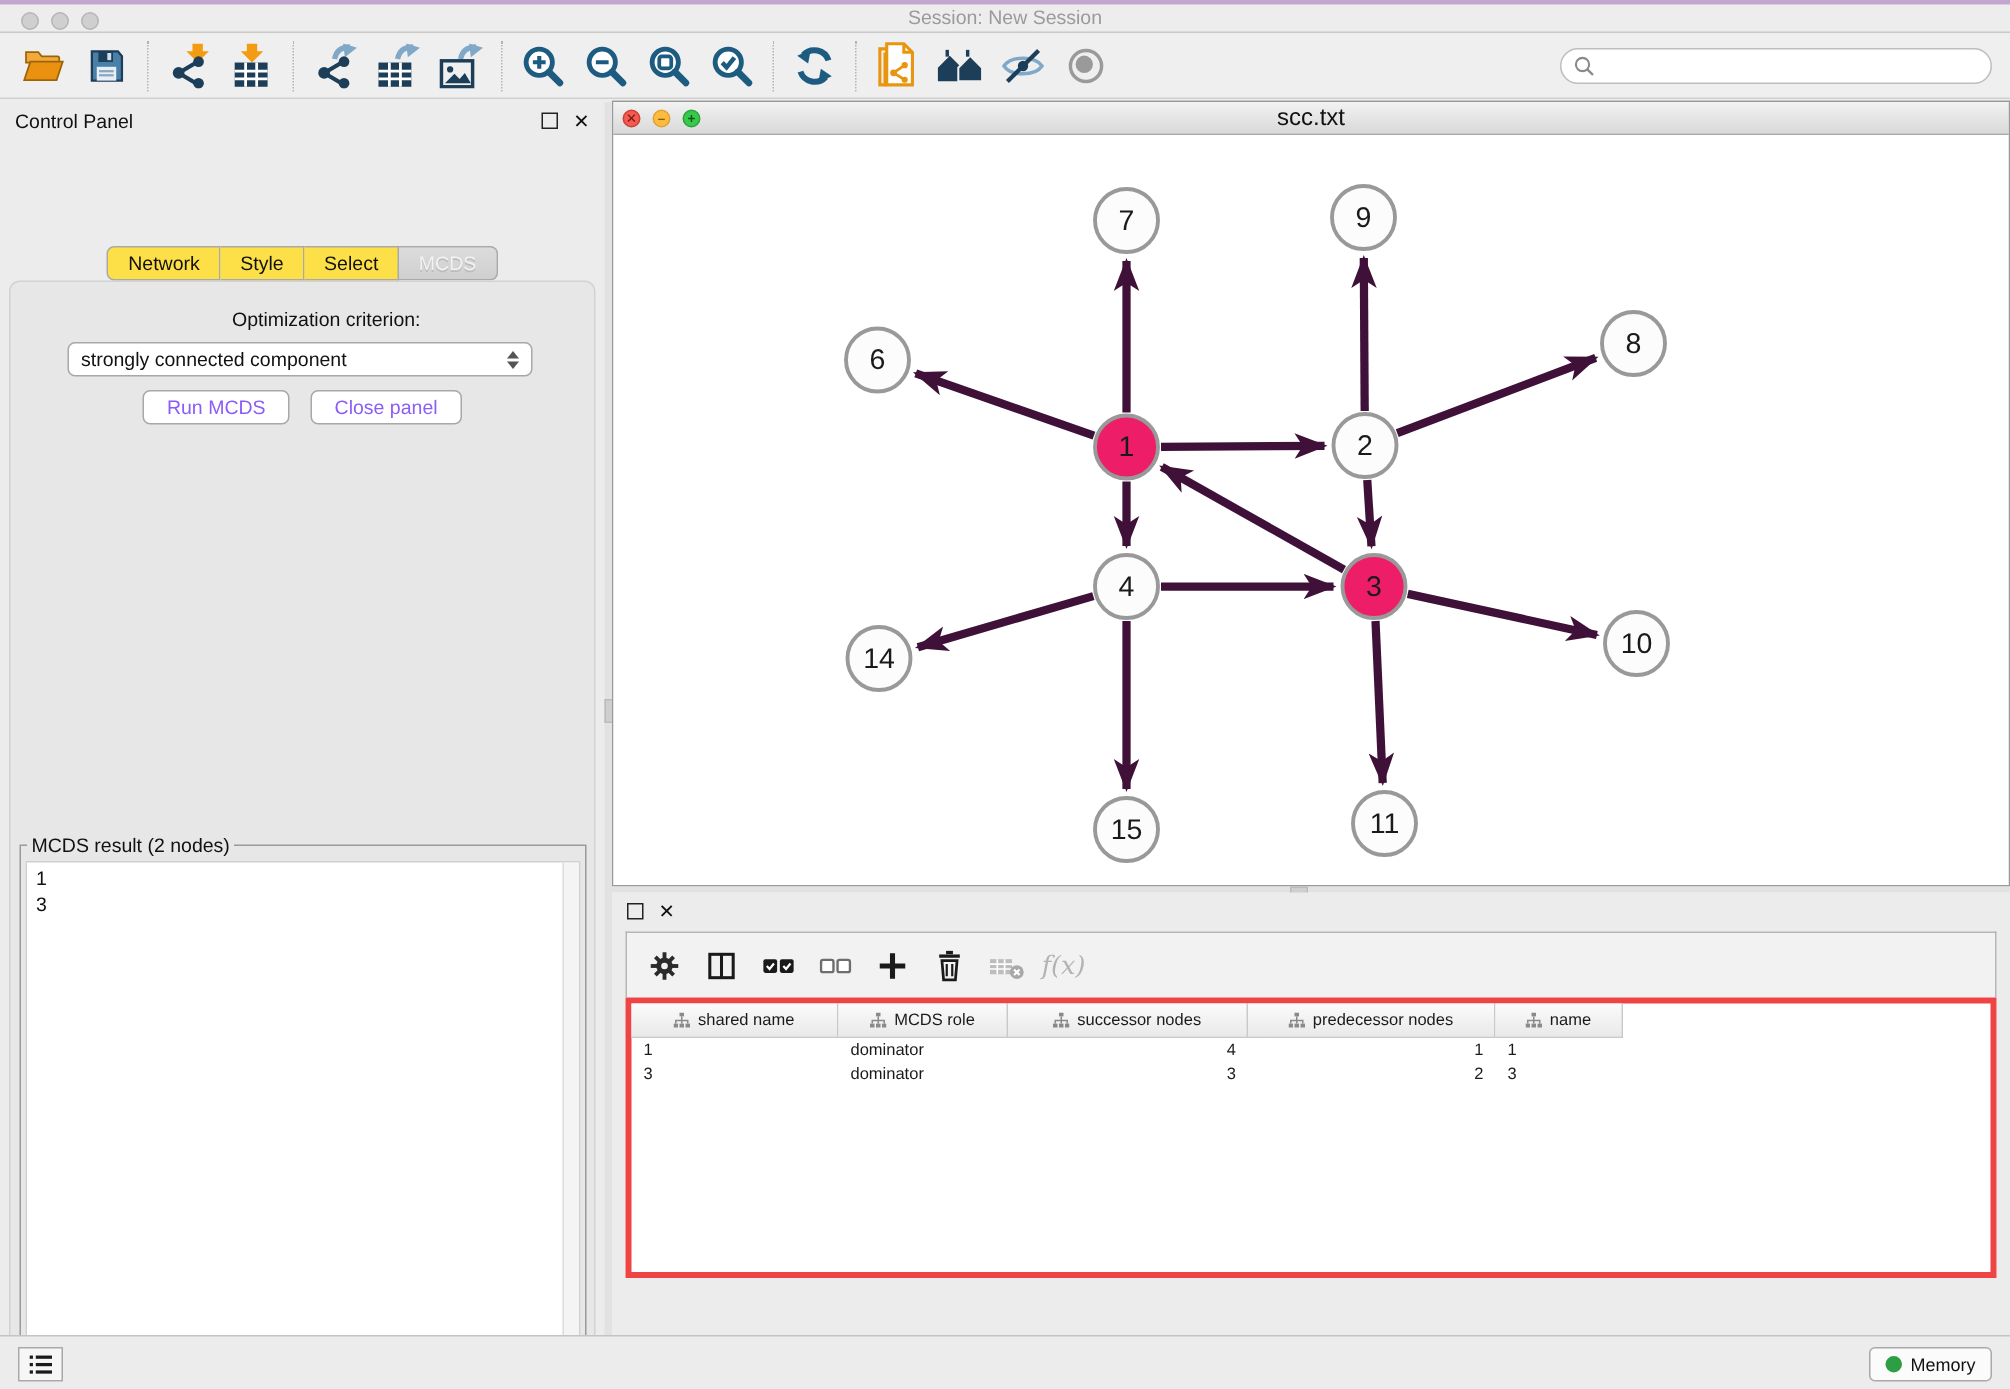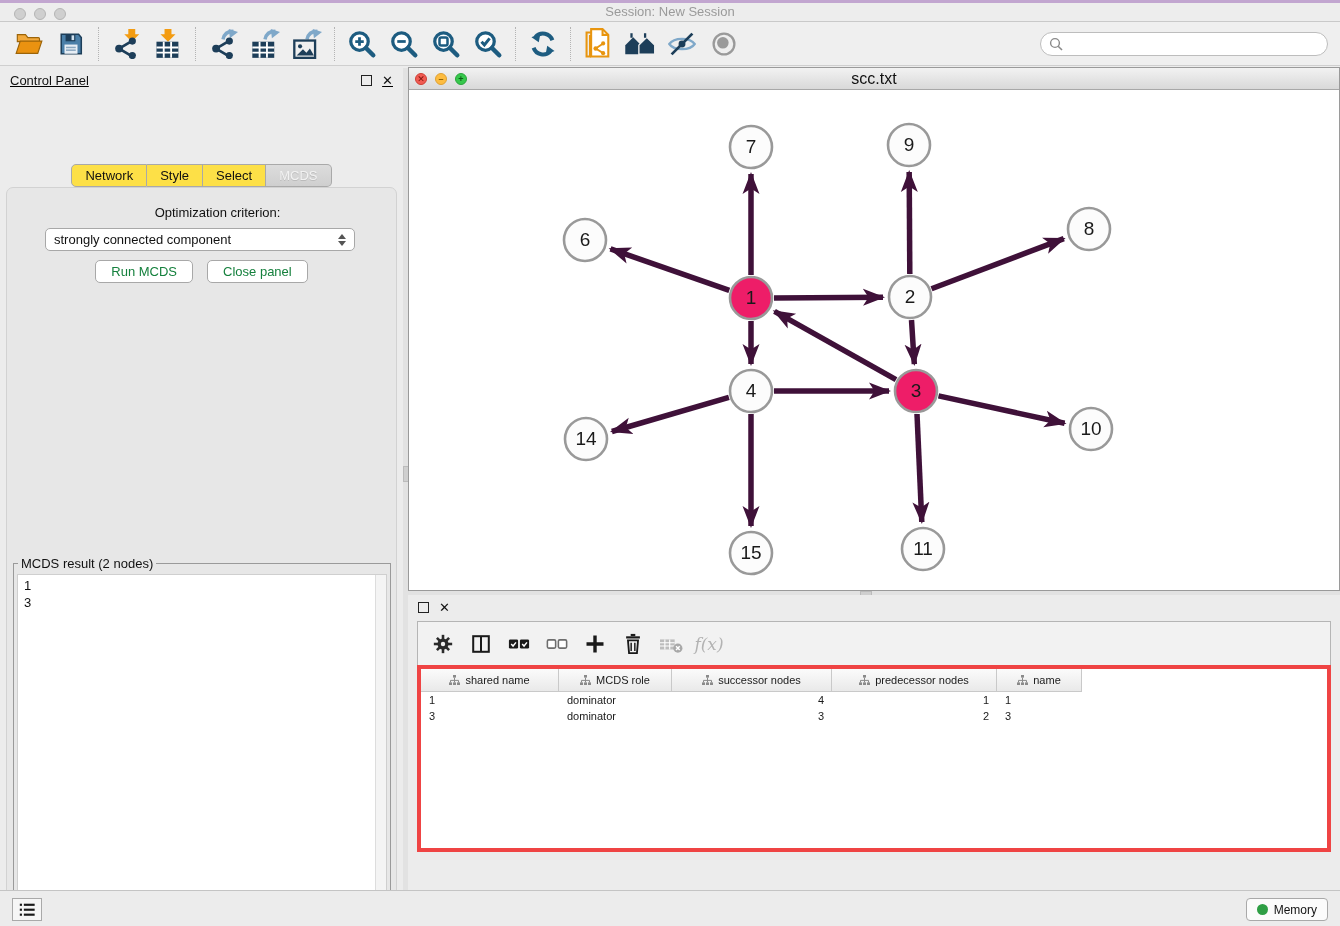--- a/index.html
+++ b/index.html
@@ -19,42 +19,42 @@
   #toolbar { position:absolute; left:0; top:22px; width:1340px; height:44px;
     background:#efefef; border-bottom:1px solid #cfcfcf; display:flex; align-items:center; }
   .tbtn { width:36px; height:36px; display:flex; align-items:center; justify-content:center; margin:0 3px; }
   .tsep { width:1px; height:34px; margin:0 6px; border-left:1px dotted #b4b4b4; }
   #search-wrap { position:absolute; right:12px; top:10px; width:288px; height:24px;
     background:#fff; border:1px solid #bdbdbd; border-radius:12px; display:flex; align-items:center; }
   #search-wrap svg { margin-left:8px; }
   #search-input { border:none; outline:none; flex:1; height:20px; font-size:12px; background:transparent; padding:0 8px 0 4px; }
 
   
-  #control-panel { position:absolute; left:0; top:68px; width:403px; height:822px; background:#ececec;text-decoration:underline; }
+  #control-panel { position:absolute; left:0; top:68px; width:403px; height:822px; background:#ececec; }
   .panel-head { height:24px; display:flex; align-items:center; padding:0 10px; }
   .panel-title { font-size:13px; color:#111; flex:1; }
   .float-btn { width:11px; height:11px; border:1.6px solid #222; margin-right:10px; }
   .close-btn { font-size:13px; font-weight:bold; color:#111; line-height:11px; }
   #cp-tabs { position:absolute; left:0; top:96px; width:100%; display:flex; justify-content:center; }
   .seg-tab { font-size:13px; padding:3px 13px; background:#fde047; border:1px solid #a9a9a9; border-left:none; color:#111; }
   .seg-tab:first-child { border-left:1px solid #a9a9a9; border-radius:5px 0 0 5px; }
   .seg-tab:last-child { border-radius:0 5px 5px 0; }
   .seg-tab.active { background:linear-gradient(#dcdcdc,#cfcfcf); color:#f2f2f2; text-shadow:0 1px 0 #bbb; }
   #cp-card { position:absolute; left:6px; top:119px; width:391px; height:759px;
     background:#e7e7e7; border:1px solid #d2d2d2; border-radius:7px; }
   #opt-label { position:absolute; left:16px; top:17px; width:100%; text-align:center; font-size:13px; color:#111; }
   #criterion-select { position:absolute; left:38px; top:40px; width:310px; height:23px; background:#fff;
     border:1px solid #a8a8a8; border-radius:5px; display:flex; align-items:center; font-size:13px; color:#111; padding:0 8px; }
   #criterion-select .sel-text { flex:1; }
   .chev { display:flex; flex-direction:column; gap:2px; }
   .chev i { width:0; height:0; border-left:4px solid transparent; border-right:4px solid transparent; }
   .chev .up { border-bottom:5px solid #555; }
   .chev .dn { border-top:5px solid #555; }
   #cp-buttons { position:absolute; left:0; top:72px; width:100%; display:flex; justify-content:center; gap:14px; }
-  .cp-btn { font-size:13px; background:#fff; border:1px solid #a8a8a8; border-radius:5px; padding:3px 15px; color:#15803d; }
+  .cp-btn { font-size:13px; background:#fff; border:1px solid #a8a8a8; border-radius:5px; padding:3px 15px; color:#8b5cf6; }
   #result-box { position:absolute; left:6px; top:368px; width:378px; height:382px;
     border:1px solid #9a9a9a; background:#e7e7e7; }
   #result-box legend { font-size:13px; color:#111; margin-left:4px; padding:0 3px; }
   #result-inner { position:absolute; left:3px; right:3px; top:3px; bottom:4px; background:#fff;
     border:1px solid #cfcfcf; overflow:hidden; }
   #result-lines { padding:2px 6px; font-size:13px; line-height:17px; color:#111; }
   #result-scroll { position:absolute; right:0; top:0; bottom:0; width:11px; background:#f4f4f4; border-left:1px solid #ddd; }
 
   
   #splitter-v { position:absolute; left:403px; top:68px; width:5px; height:822px; background:#e2e2e2; }

